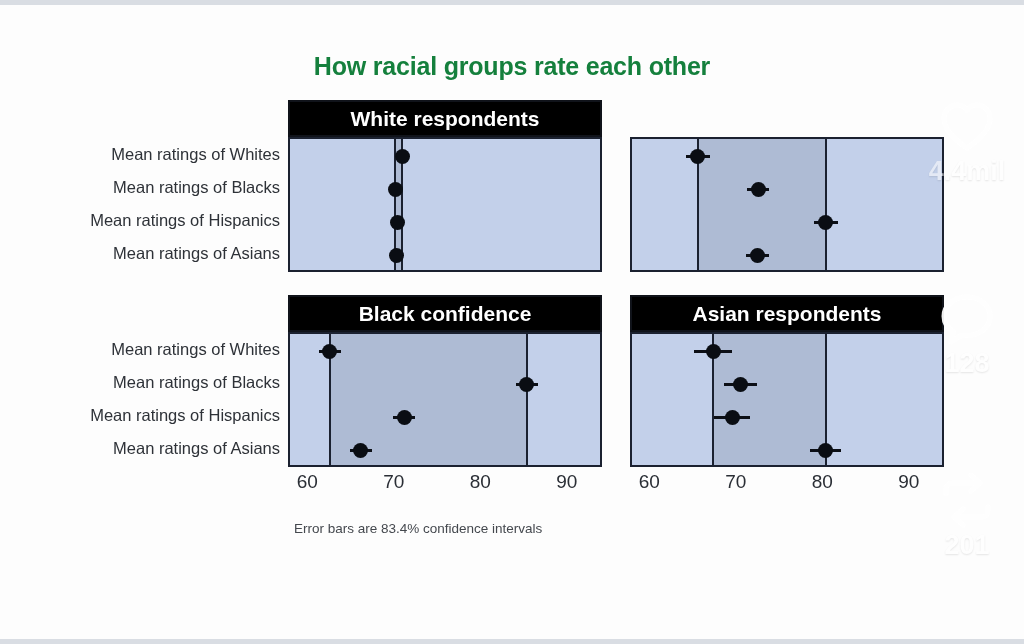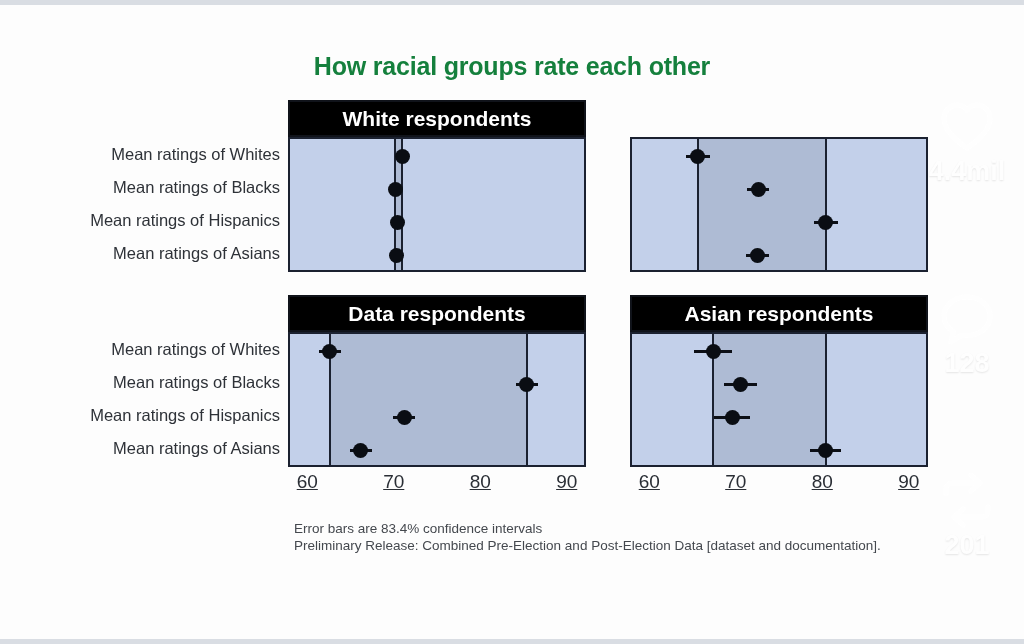--- a/index.html
+++ b/index.html
@@ -43,20 +43,21 @@
     font-weight: bold;
     color: #15803d;
     letter-spacing: -0.2px;
   }
 
   
   .panel {
     position: absolute;
     width: 298px;
     height: 172px;
+    padding-left: 16px;
   }
   .panel-header {
     position: absolute;
     left: 0; top: 0;
     width: 100%;
     height: 37px;
     background: #000000;
     color: #ffffff;
     font-size: 21px;
     font-weight: bold;
@@ -119,21 +120,20 @@
     position: absolute;
     height: 22px;
   }
   .tick-label {
     position: absolute;
     top: 0;
     font-size: 19px;
     color: #2a2e35;
     transform: translateX(-50%);
     white-space: nowrap;
-    text-decoration: underline;
   }
 
   
   .rowlabels {
     position: absolute;
     width: 230px;
     text-align: right;
   }
   .rowlabel {
     position: absolute;
@@ -238,21 +238,21 @@
             <div class="errbar" style="left: 181.588px; width: 24.2118px;"></div>
             <div class="dot" style="left: 193.694px;"></div>
           </div>
           <div class="row" style="top: 100px;">
             <div class="errbar" style="left: 114.141px; width: 22.4824px;"></div>
             <div class="dot" style="left: 125.382px;"></div>
           </div>
         </div>
       </div>
       <div class="panel" style="left: 288px; top: 295px;">
-        <div class="panel-header">Data respondents</div>
+        <div class="panel-header">Black confidence</div>
         <div class="panel-plot">
           <div class="band" style="left: 39.7765px; width: 197.153px;"></div>
           <div class="refline" style="left: 38.7765px;"></div>
           <div class="refline" style="left: 235.929px;"></div>
           <div class="row" style="top: 1px;">
             <div class="errbar" style="left: 28.5353px; width: 22.4824px;"></div>
             <div class="dot" style="left: 39.7765px;"></div>
           </div>
           <div class="row" style="top: 34px;">
             <div class="errbar" style="left: 225.688px; width: 22.4824px;"></div>
@@ -313,21 +313,20 @@
       <div class="rowlabels" style="left: 50px; top: 295px;">
         <div class="rowlabel" style="top: 54px;">Mean ratings of Whites</div>
         <div class="rowlabel" style="top: 87px;">Mean ratings of Blacks</div>
         <div class="rowlabel" style="top: 120px;">Mean ratings of Hispanics</div>
         <div class="rowlabel" style="top: 153px;">Mean ratings of Asians</div>
       </div>
     </div>
 
   <div id="footnote">
       <div>Error bars are 83.4% confidence intervals</div>
-      <div>Preliminary Release: Combined Pre-Election and Post-Election Data [dataset and documentation].</div>
     </div>
 
   <div class="social" id="social-like">
     <span class="glyph">
       <svg width="56" height="52" viewBox="0 0 56 52" fill="none">
         <path d="M28 47 C28 47 5 33 5 18 C5 9.5 11.5 4 18.5 4 C23 4 26.3 6.4 28 9.4 C29.7 6.4 33 4 37.5 4 C44.5 4 51 9.5 51 18 C51 33 28 47 28 47 Z" stroke="#ffffff" stroke-width="5" stroke-linejoin="round" fill="none"></path>
       </svg>
     </span>
     <span class="count">4.4mil</span>
   </div>

